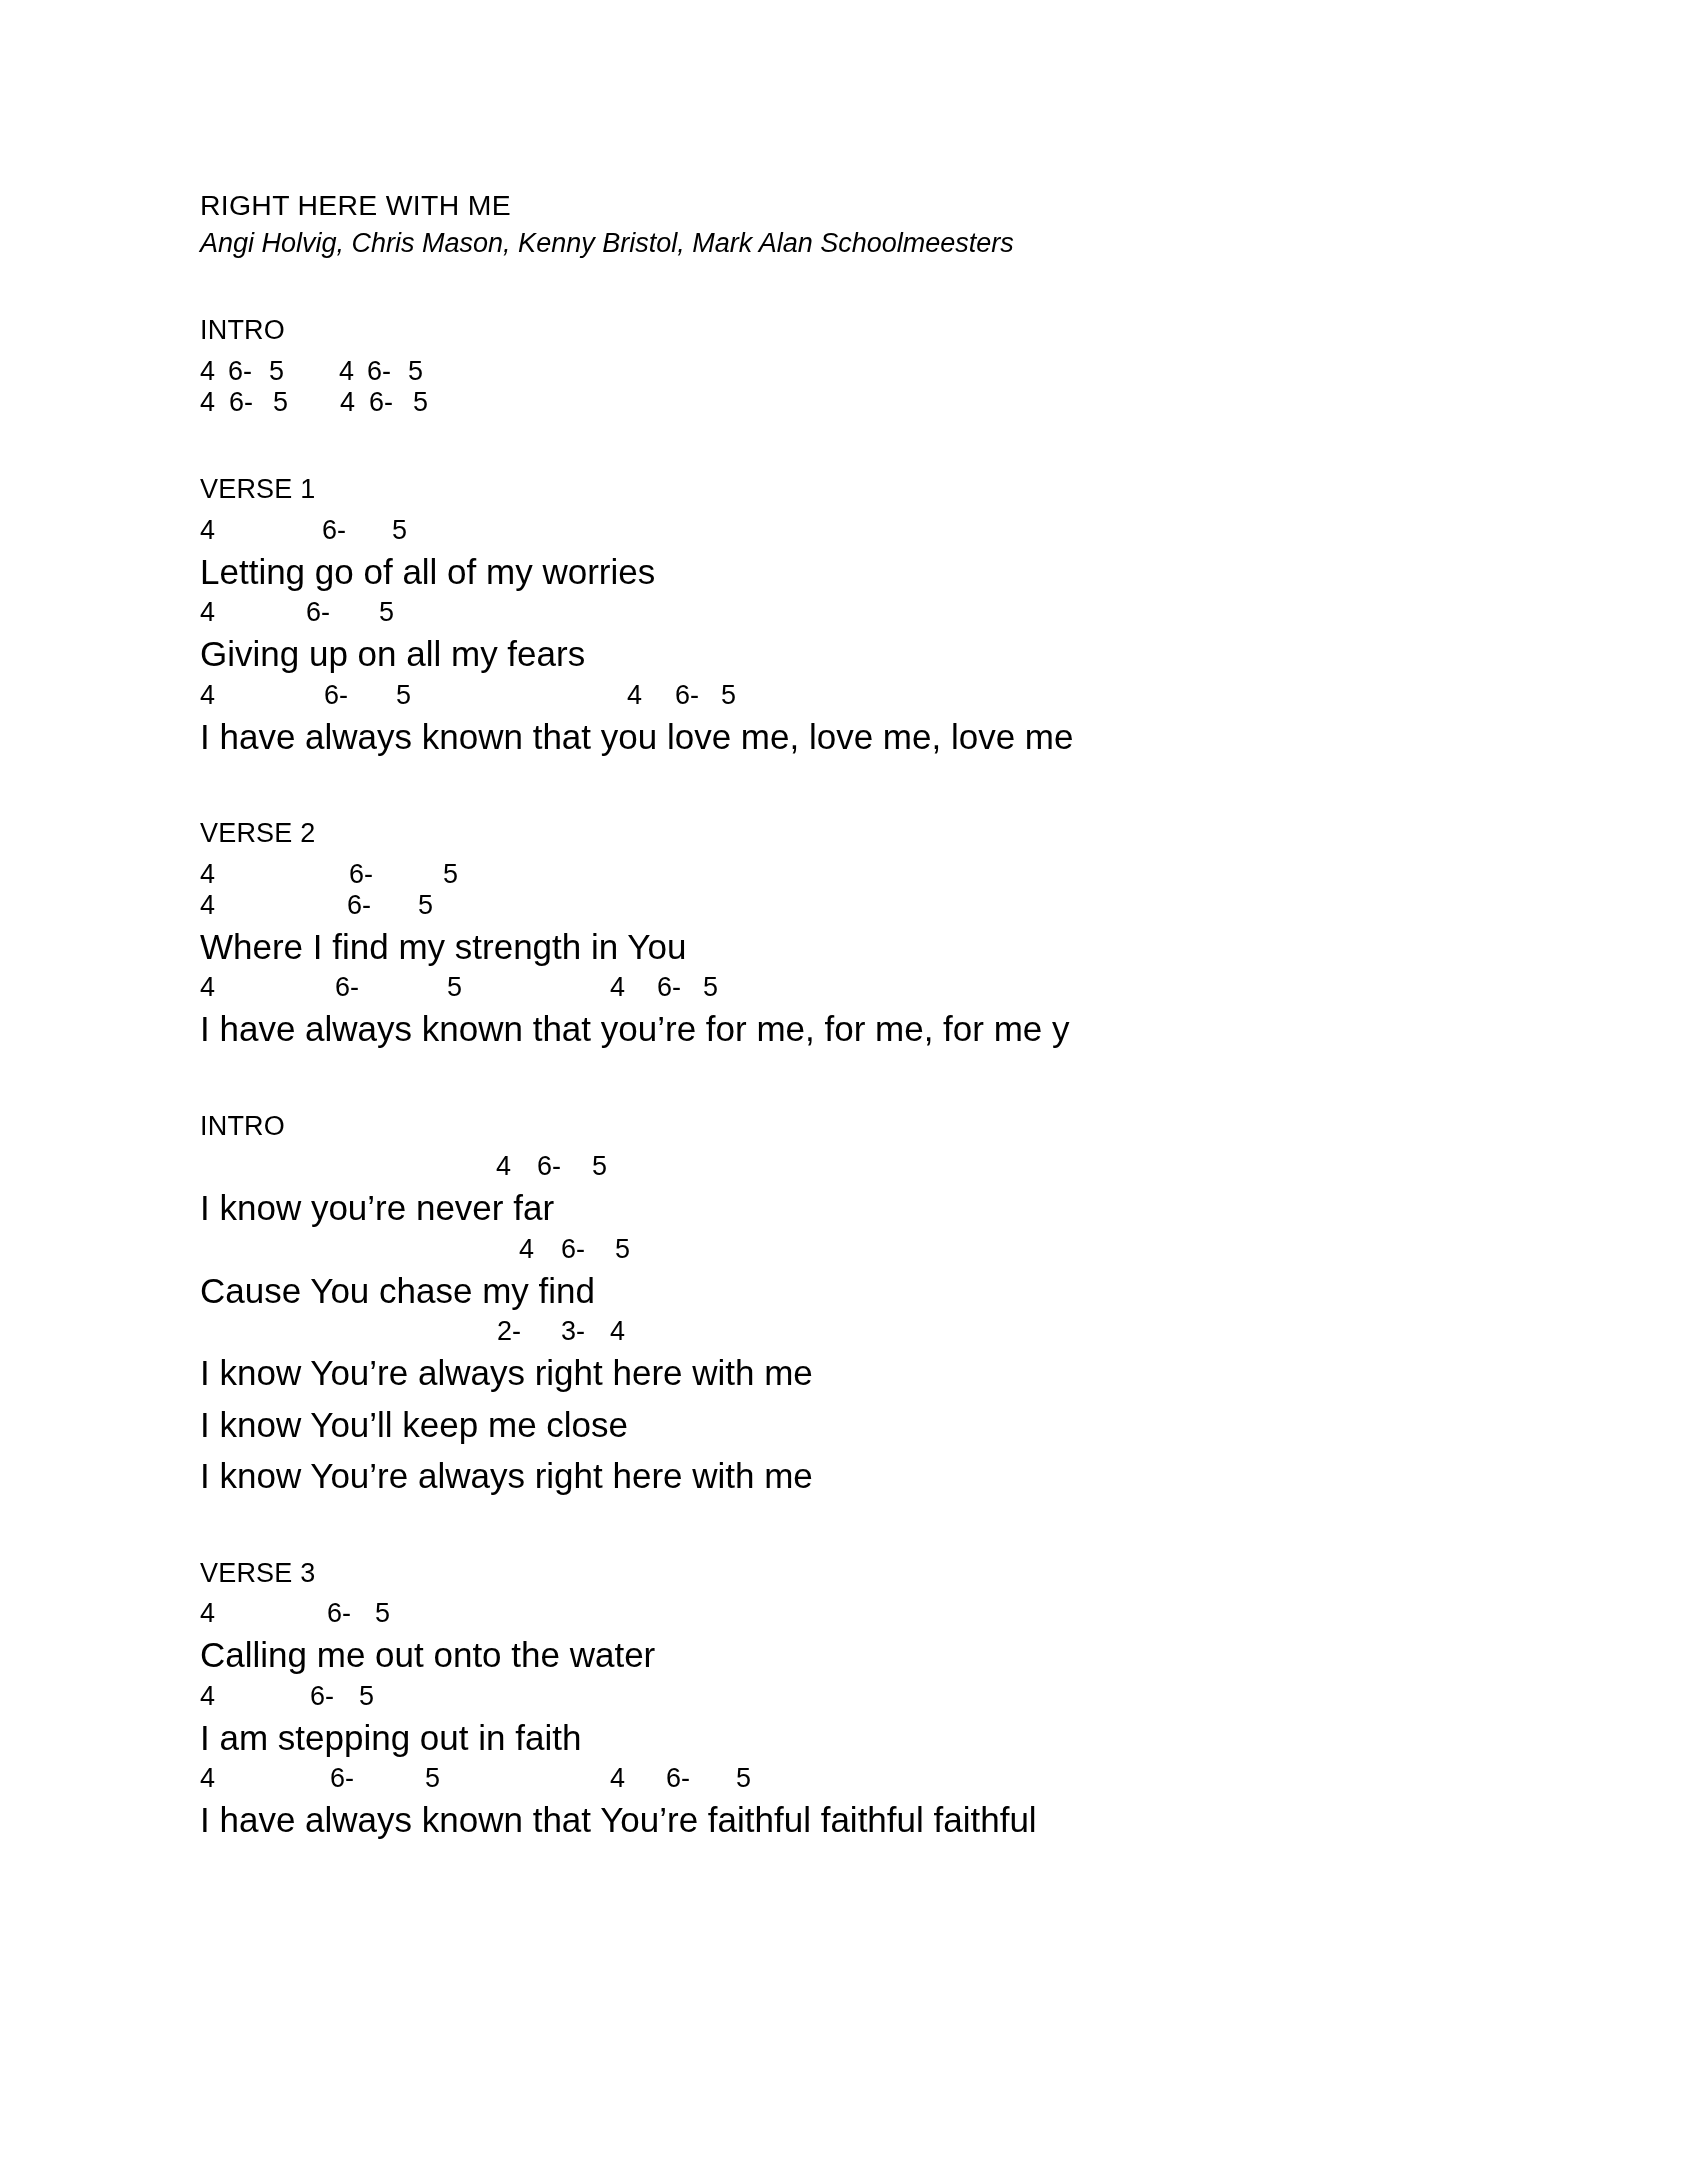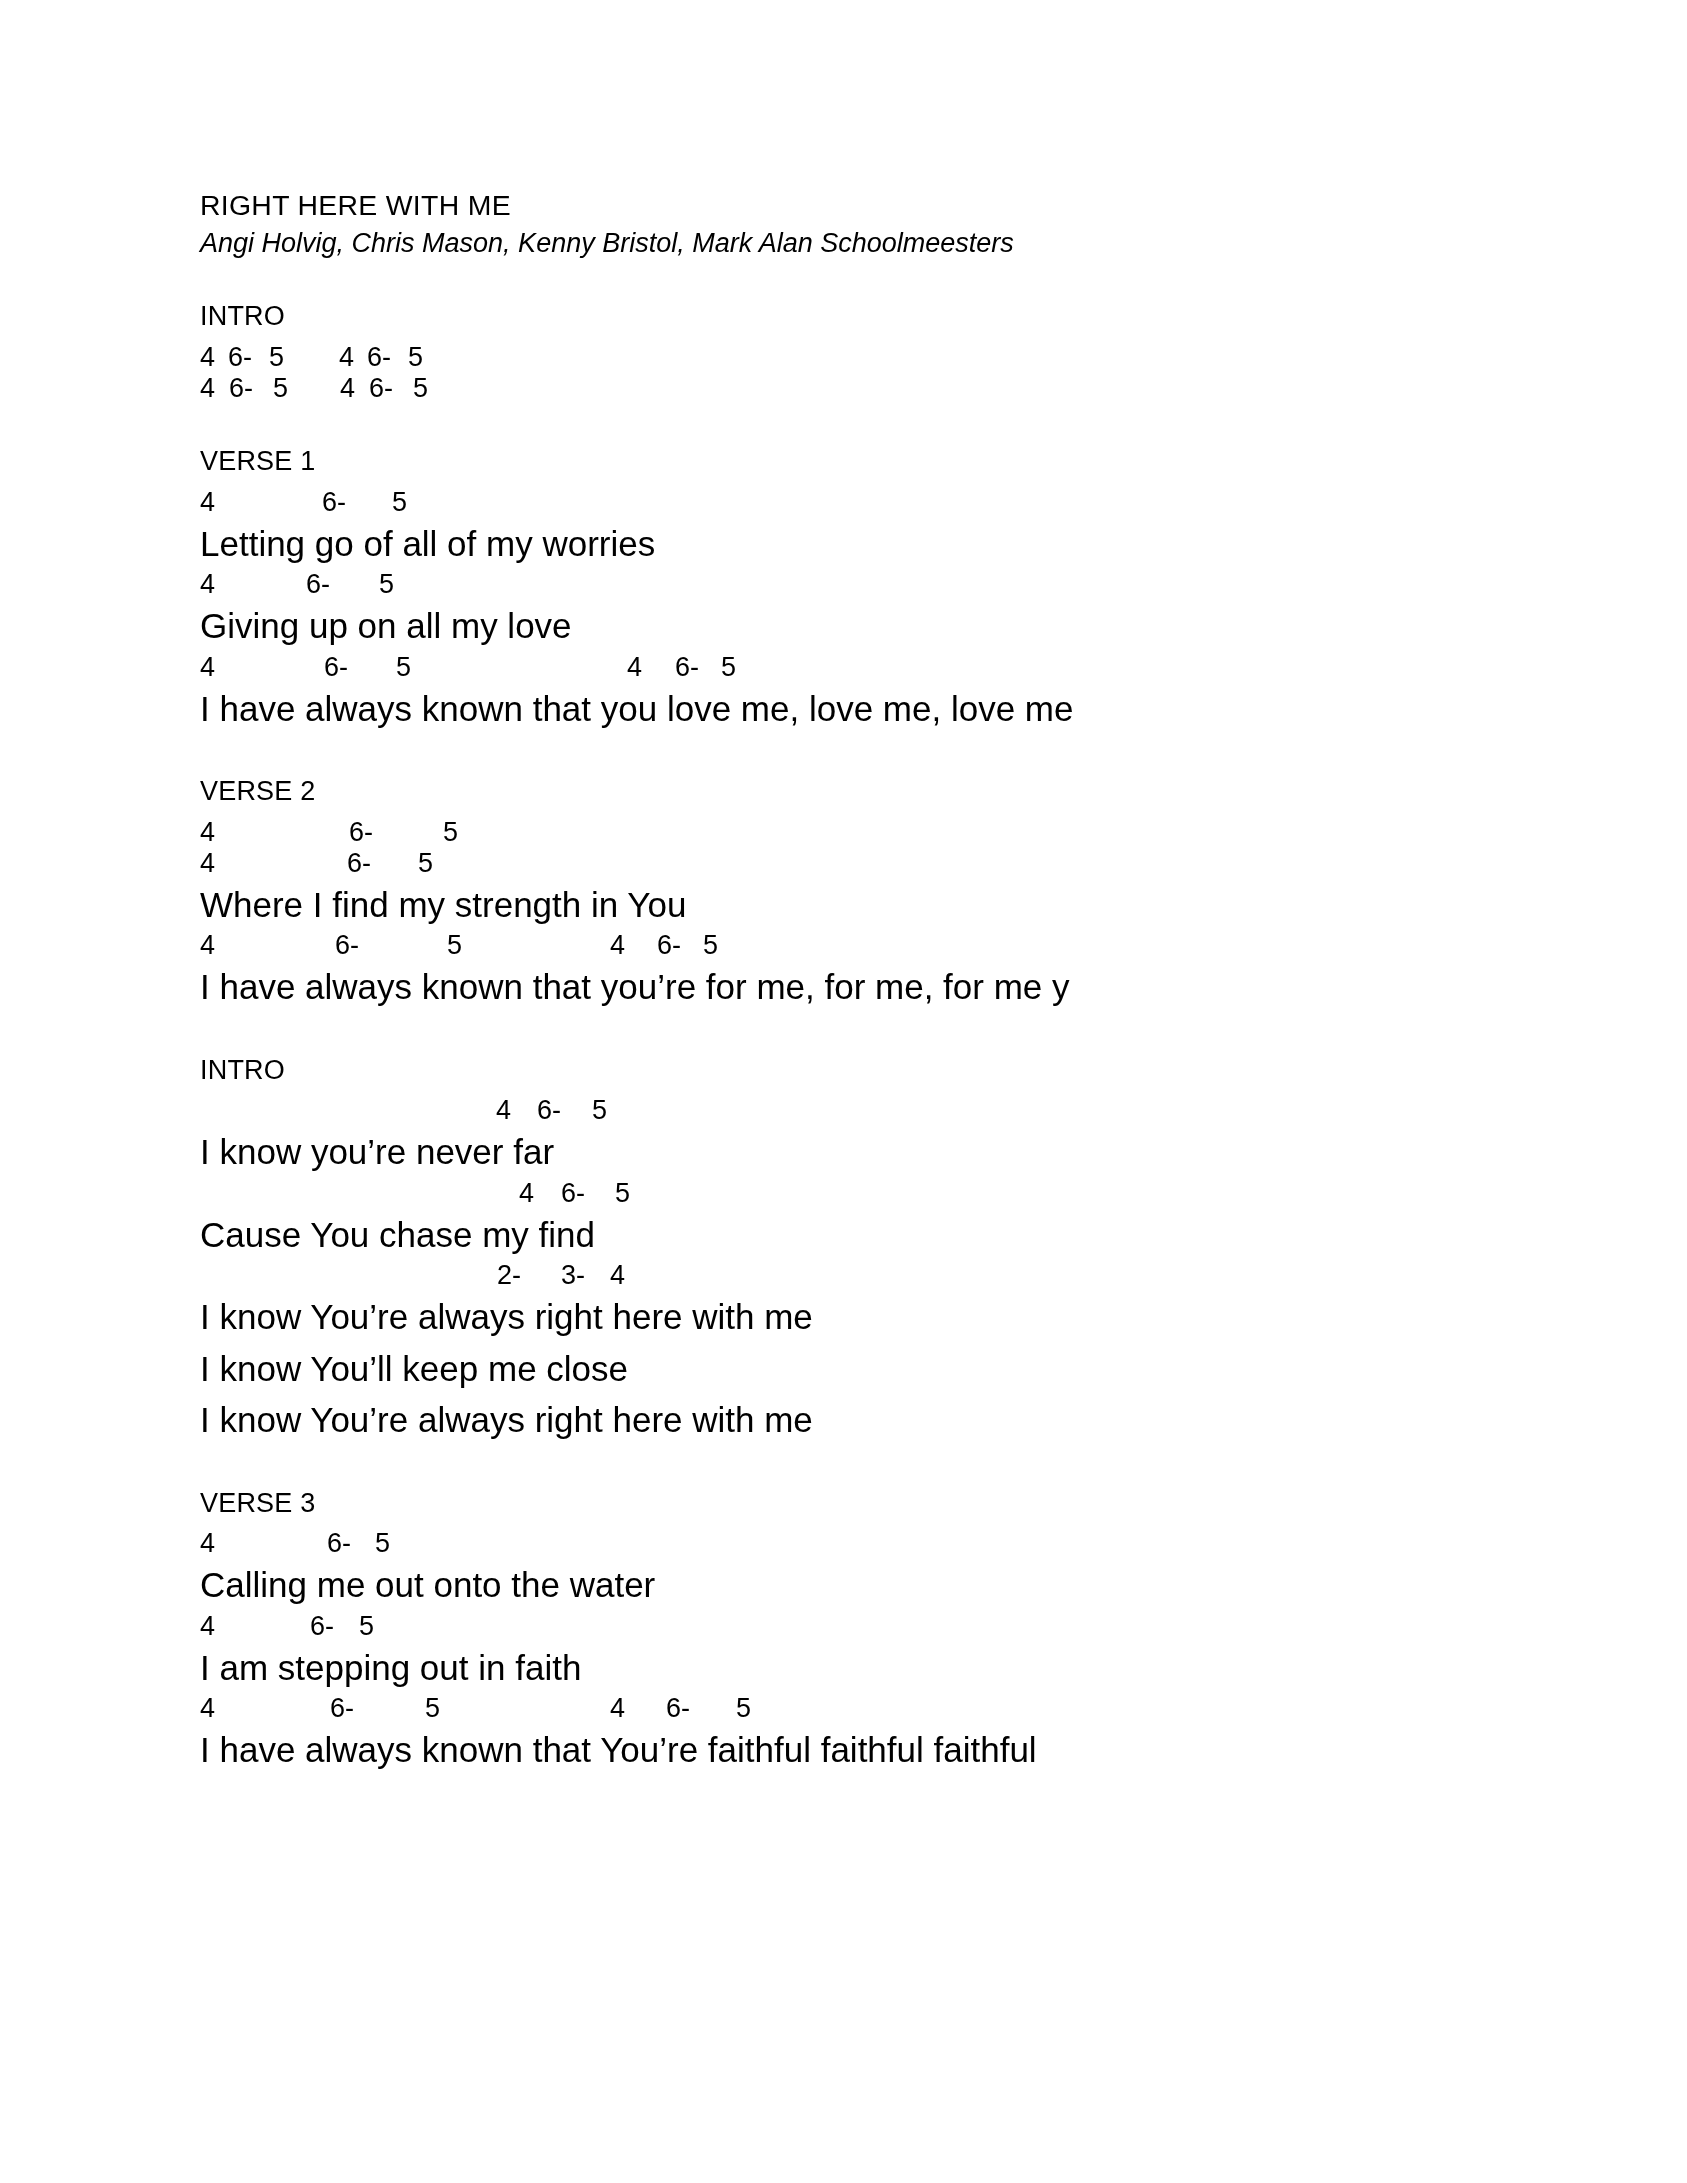--- a/index.html
+++ b/index.html
@@ -41,21 +41,21 @@
     font-size: 27px;
     line-height: 1.22;
     font-style: italic;
     font-weight: 400;
     margin: 4px 0 0 0;
     white-space: pre;
   }
 
   
   .section {
-    margin-top: 41px;
+    margin-top: 55px;
   }
   .section-heading {
     font-size: 27px;
     line-height: 1.2;
     letter-spacing: 0.2px;
     margin: 0 0 9.3px 0;
     white-space: pre;
   }
 
   
@@ -96,21 +96,21 @@
         <div class="section">
           <div class="section-heading">INTRO</div>
           <div class="chord-row"><span class="chord" style="left: 0px;">4</span><span class="chord" style="left: 28px;">6-</span><span class="chord" style="left: 69px;">5</span><span class="chord" style="left: 139px;">4</span><span class="chord" style="left: 167px;">6-</span><span class="chord" style="left: 208px;">5</span></div>
           <div class="chord-row"><span class="chord" style="left: 0px;">4</span><span class="chord" style="left: 29px;">6-</span><span class="chord" style="left: 73px;">5</span><span class="chord" style="left: 140px;">4</span><span class="chord" style="left: 169px;">6-</span><span class="chord" style="left: 213px;">5</span></div>
         </div>
         <div class="section">
           <div class="section-heading">VERSE 1</div>
           <div class="chord-row"><span class="chord" style="left: 0px;">4</span><span class="chord" style="left: 122px;">6-</span><span class="chord" style="left: 192px;">5</span></div>
           <div class="lyric-row">Letting go of all of my worries</div>
           <div class="chord-row"><span class="chord" style="left: 0px;">4</span><span class="chord" style="left: 106px;">6-</span><span class="chord" style="left: 179px;">5</span></div>
-          <div class="lyric-row">Giving up on all my love</div>
+          <div class="lyric-row">Giving up on all my fears</div>
           <div class="chord-row"><span class="chord" style="left: 0px;">4</span><span class="chord" style="left: 124px;">6-</span><span class="chord" style="left: 196px;">5</span><span class="chord" style="left: 427px;">4</span><span class="chord" style="left: 475px;">6-</span><span class="chord" style="left: 521px;">5</span></div>
           <div class="lyric-row">I have always known that you love me, love me, love me</div>
         </div>
         <div class="section">
           <div class="section-heading">VERSE 2</div>
           <div class="chord-row"><span class="chord" style="left: 0px;">4</span><span class="chord" style="left: 149px;">6-</span><span class="chord" style="left: 243px;">5</span></div>
           <div class="chord-row"><span class="chord" style="left: 0px;">4</span><span class="chord" style="left: 147px;">6-</span><span class="chord" style="left: 218px;">5</span></div>
           <div class="lyric-row">Where I find my strength in You</div>
           <div class="chord-row"><span class="chord" style="left: 0px;">4</span><span class="chord" style="left: 135px;">6-</span><span class="chord" style="left: 247px;">5</span><span class="chord" style="left: 410px;">4</span><span class="chord" style="left: 457px;">6-</span><span class="chord" style="left: 503px;">5</span></div>
           <div class="lyric-row">I have always known that you’re for me, for me, for me y</div>

